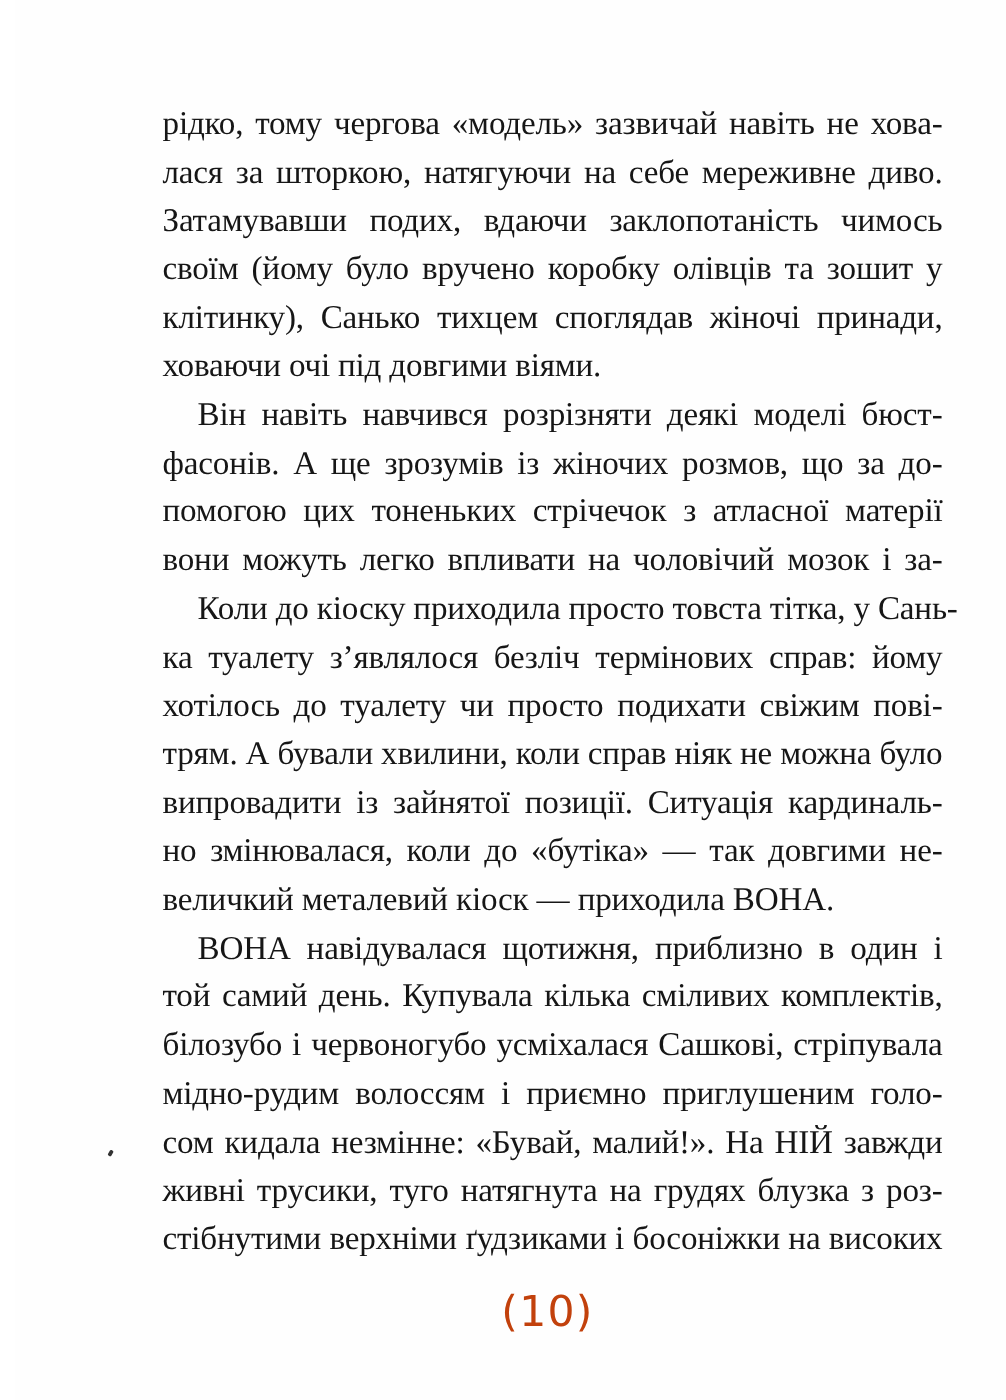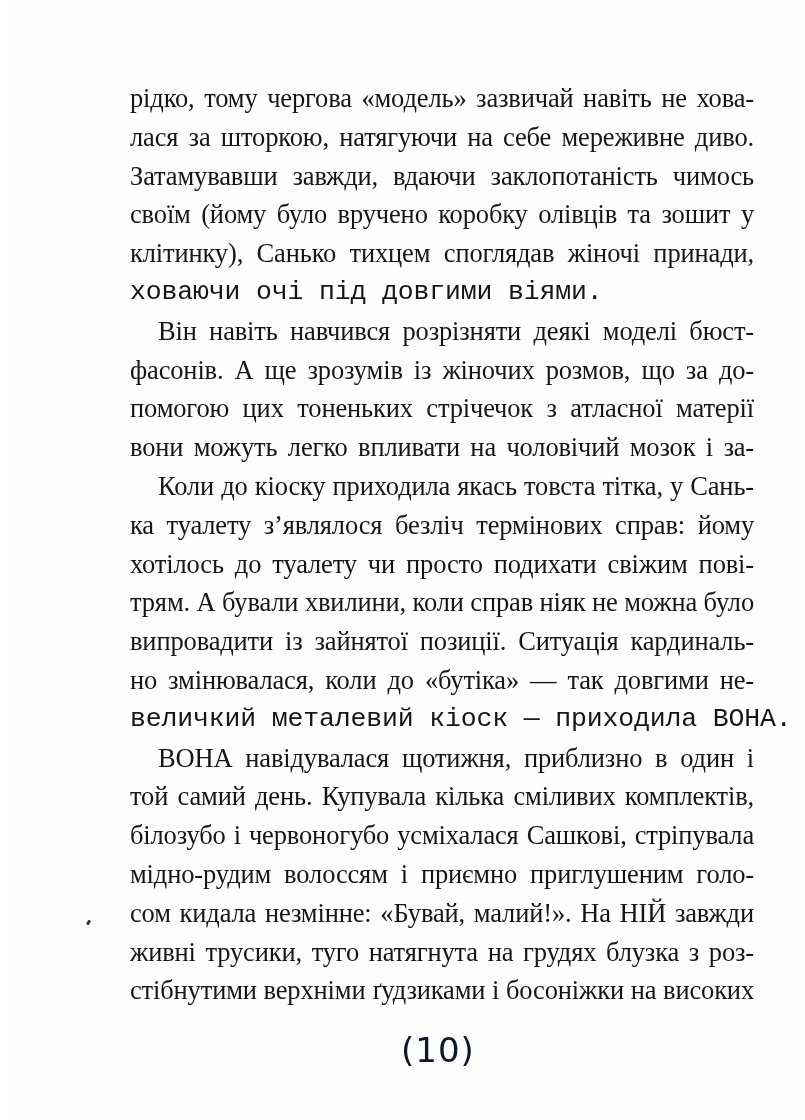--- a/index.html
+++ b/index.html
@@ -5,56 +5,56 @@
   html, body { margin: 0; padding: 0; background: #ffffff; }
   body { width: 805px; height: 1120px; position: relative; overflow: hidden; }
   .page { position: absolute; left: 12px; top: 0; width: 805px; height: 1120px; background: #fefefe; }
   .text-block {
     position: absolute; left: 118px; top: 79px; width: 624px;
     font-family: "Liberation Serif", "DejaVu Serif", serif;
     font-size: 26.5px; line-height: 38.8px; color: #161616;
     letter-spacing: -0.15px;
   }
   .line { display: block; white-space: nowrap; text-align: justify; text-align-last: justify; height: 38.8px; overflow: visible; }
-  .line.last { text-align-last: left; font-family: Liberation Mono, monospace; }
+  .line.last { text-align-last: left; }
   .line.indent { padding-left: 28px; }
   .page-number {
     position: absolute; left: 376px; top: 1030px; width: 100px; text-align: center;
     font-family: "DejaVu Sans", "Liberation Sans", sans-serif;
-    font-size: 34px; color: #0f172a; letter-spacing: 1px;
+    font-size: 34px; color: #c2410c; letter-spacing: 1px;
   }
   .stray-mark {
     position: absolute; left: 75px; top: 920px; width: 3px; height: 5px;
     background: #333; transform: rotate(30deg); border-radius: 1px;
   }
 </style>
 </head>
 <body>
 
 <div class="page">
   <div class="text-block">
 
     <div>
       <span class="line">рідко, тому чергова «модель» зазвичай навіть не хова-</span>
       <span class="line">лася за шторкою, натягуючи на себе мереживне диво.</span>
-      <span class="line">Затамувавши завжди, вдаючи заклопотаність чимось</span>
+      <span class="line">Затамувавши подих, вдаючи заклопотаність чимось</span>
       <span class="line">своїм (йому було вручено коробку олівців та зошит у</span>
       <span class="line">клітинку), Санько тихцем споглядав жіночі принади,</span>
       <span class="line last">ховаючи очі під довгими віями.</span>
     </div>
 
     <div>
       <span class="line indent">Він навіть навчився розрізняти деякі моделі бюст-</span>
       <span class="line">фасонів. А ще зрозумів із жіночих розмов, що за до-</span>
       <span class="line">помогою цих тоненьких стрічечок з атласної матерії</span>
       <span class="line">вони можуть легко впливати на чоловічий мозок і за-</span>
     </div>
 
     <div>
-      <span class="line indent">Коли до кіоску приходила якась товста тітка, у Сань-</span>
+      <span class="line indent">Коли до кіоску приходила просто товста тітка, у Сань-</span>
       <span class="line">ка туалету з’являлося безліч термінових справ: йому</span>
       <span class="line">хотілось до туалету чи просто подихати свіжим пові-</span>
       <span class="line">трям. А бували хвилини, коли справ ніяк не можна було</span>
       <span class="line">випровадити із зайнятої позиції. Ситуація кардиналь-</span>
       <span class="line">но змінювалася, коли до «бутіка» — так довгими не-</span>
       <span class="line last">величкий металевий кіоск — приходила ВОНА.</span>
     </div>
 
     <div>
       <span class="line indent">ВОНА навідувалася щотижня, приблизно в один і</span>

